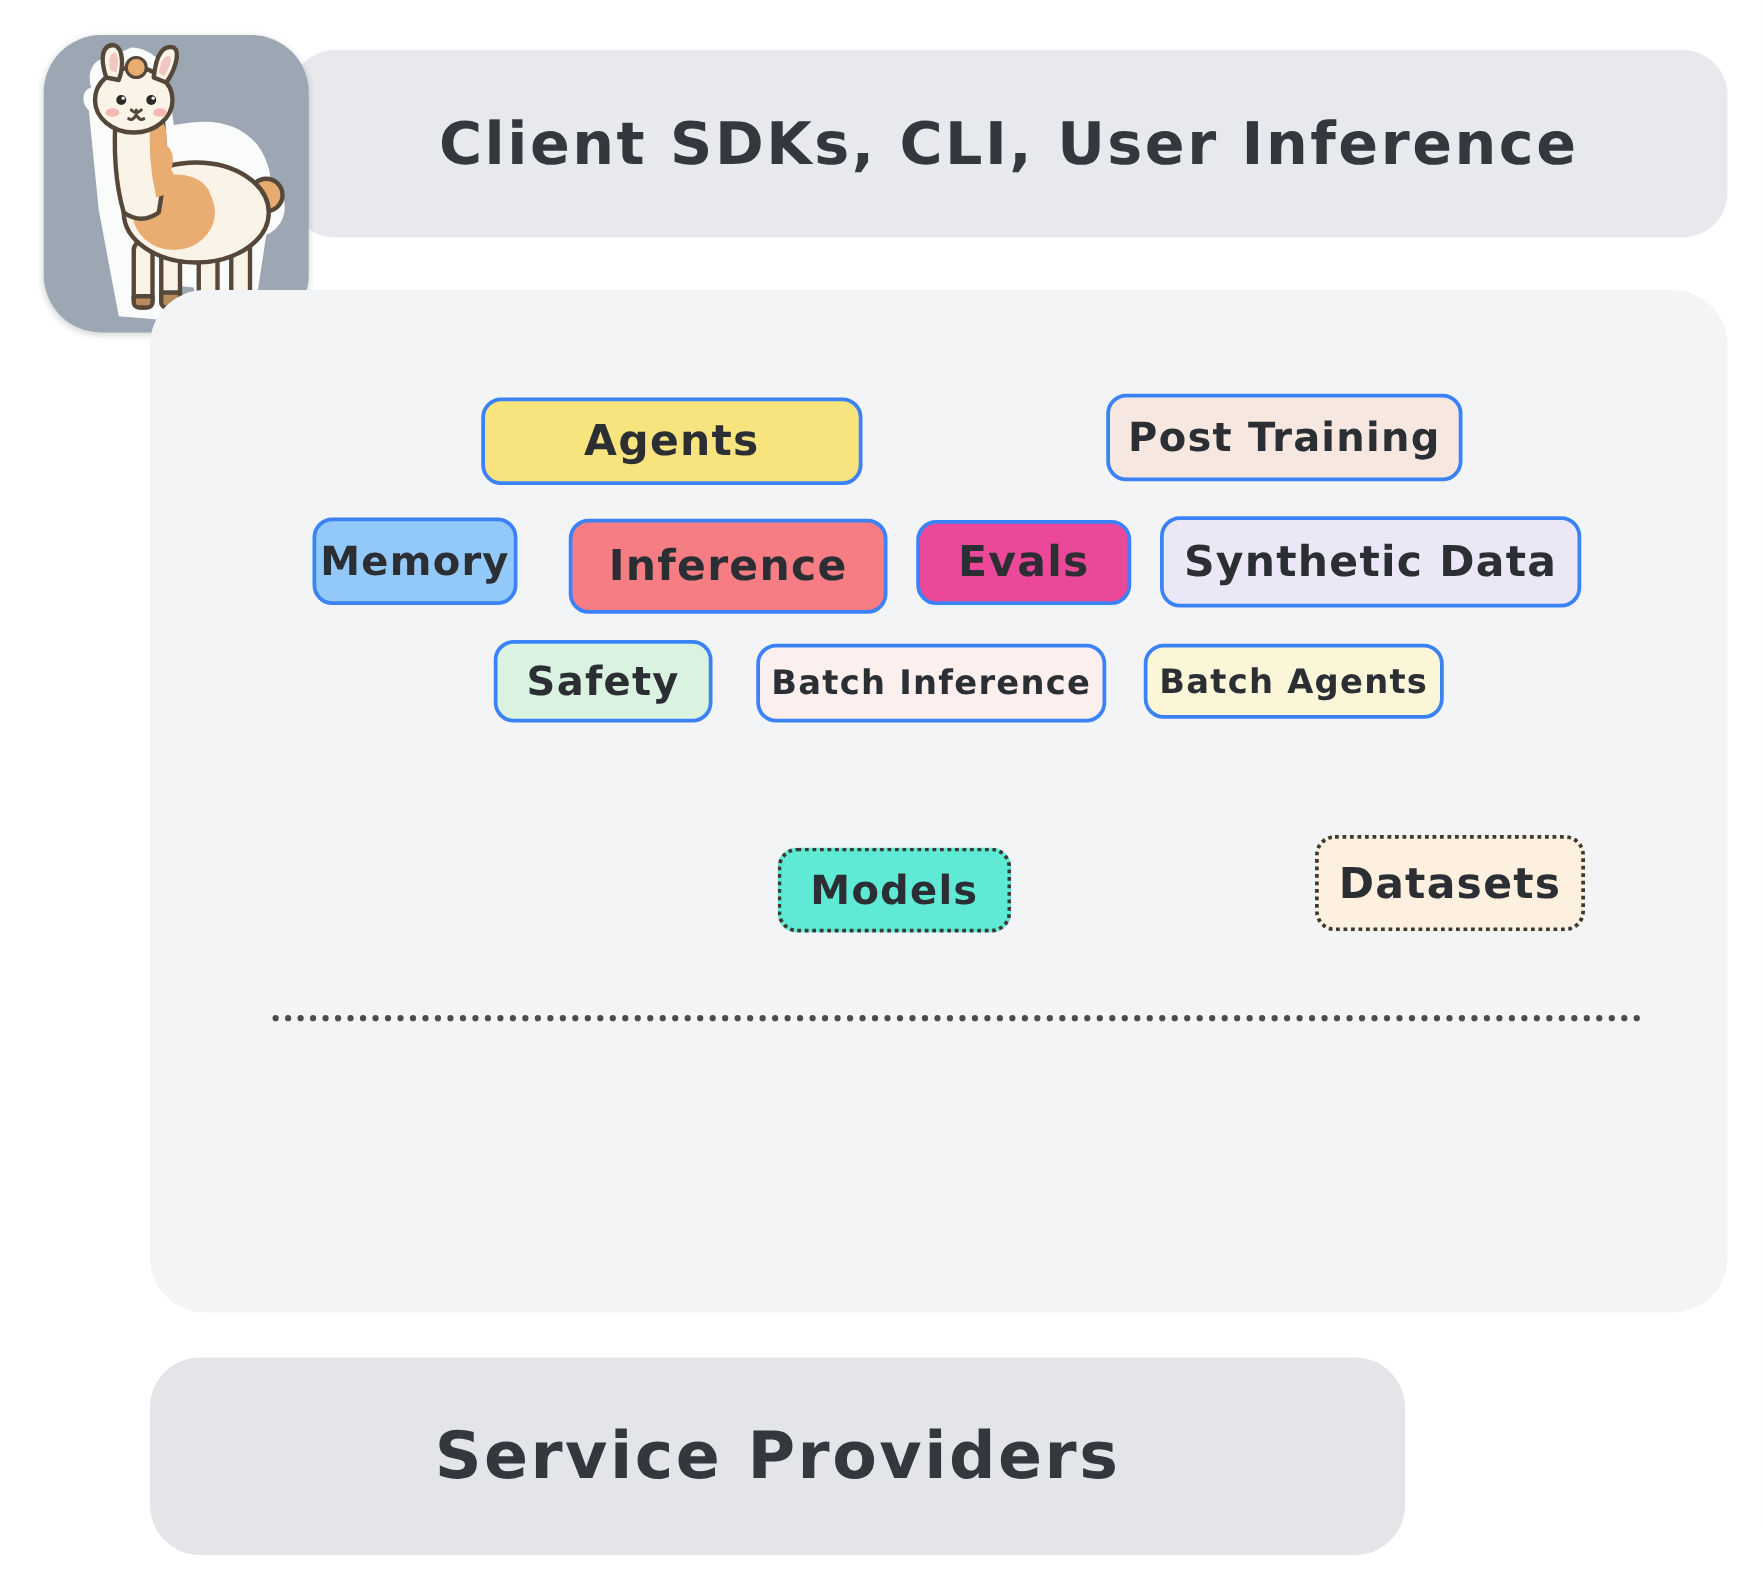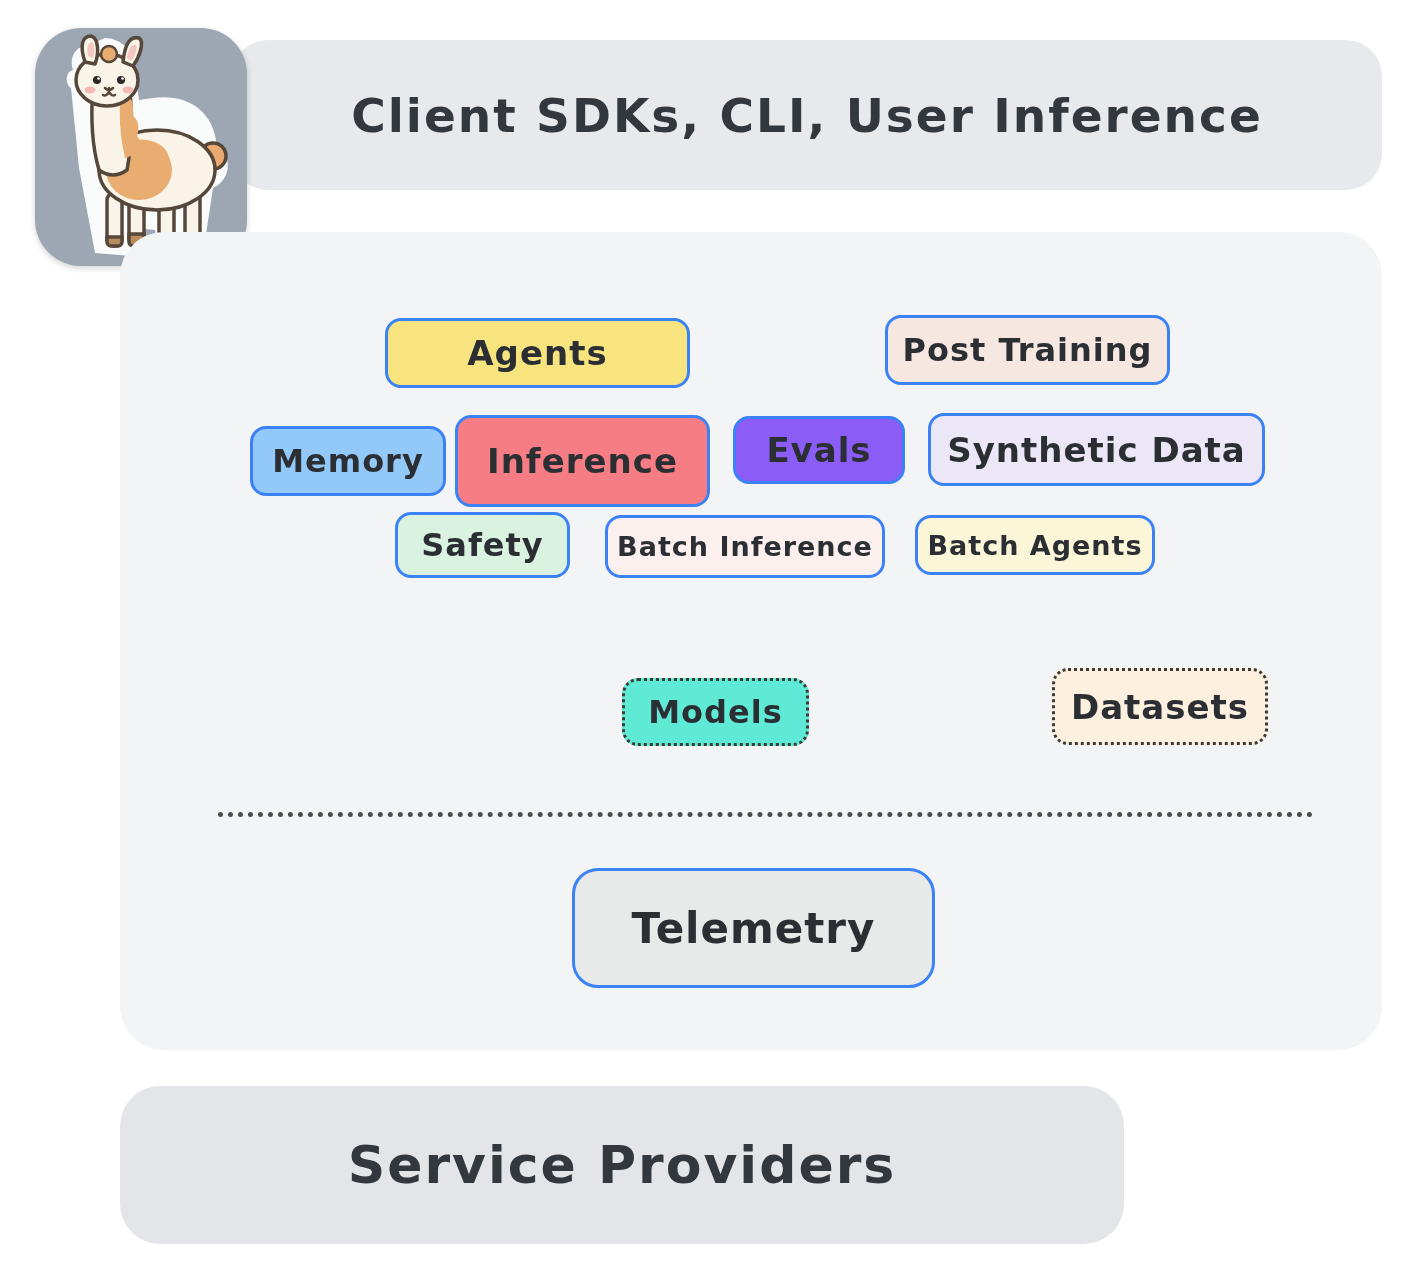--- a/index.html
+++ b/index.html
@@ -152,27 +152,27 @@
 
   <div class="main-panel"></div>
 
   <div class="box solid" style="left: 385px; top: 318px; width: 305px; height: 70px; background: rgb(248, 228, 127);">
     <span class="box-label fs-34">Agents</span>
   </div>
   <div class="box solid" style="left: 885px; top: 315px; width: 285px; height: 70px; background: rgb(246, 231, 225);">
     <span class="box-label fs-32">Post Training</span>
   </div>
 
-  <div class="box solid" style="left: 250px; top: 414px; width: 196px; height: 70px; background: rgb(146, 201, 248); margin-top: 12px;">
+  <div class="box solid" style="left: 250px; top: 414px; width: 164px; height: 70px; background: rgb(146, 201, 248);">
     <span class="box-label fs-32">Memory</span>
   </div>
-  <div class="box solid" style="left: 455px; top: 415px; width: 255px; height: 92px; background: rgb(247, 125, 132);">
+  <div class="box solid" style="left: 455px; top: 415px; width: 255px; height: 76px; background: rgb(247, 125, 132);">
     <span class="box-label fs-34">Inference</span>
   </div>
-  <div class="box solid" style="left: 733px; top: 416px; width: 172px; height: 68px; background: #8b5cf6;">
+  <div class="box solid" style="left: 733px; top: 416px; width: 172px; height: 68px; background: #ec4899;">
     <span class="box-label fs-34">Evals</span>
   </div>
   <div class="box solid" style="left: 928px; top: 413px; width: 337px; height: 73px; background: rgb(235, 231, 247);">
     <span class="box-label fs-34">Synthetic Data</span>
   </div>
 
   <div class="box solid" style="left: 395px; top: 512px; width: 175px; height: 66px; background: rgb(218, 242, 224);">
     <span class="box-label fs-32">Safety</span>
   </div>
   <div class="box solid" style="left: 605px; top: 515px; width: 280px; height: 63px; background: rgb(252, 240, 239);">
@@ -184,21 +184,18 @@
 
   <div class="box dotted" style="left: 622px; top: 678px; width: 187px; height: 68px; background: #5eead4;">
     <span class="box-label fs-32">Models</span>
   </div>
   <div class="box dotted" style="left: 1052px; top: 668px; width: 216px; height: 77px; background: rgb(253, 240, 223);">
     <span class="box-label fs-34">Datasets</span>
   </div>
 
   <div class="dotted-divider"></div>
 
-  <div class="box solid" style="left: 572px; top: 868px; width: 363px; height: 120px; border-radius: 26px; background: rgb(232, 233, 233);">
-    <span class="box-label fs-42">Telemetry</span>
-  </div>
 
   <div class="bottom-banner">
     <span class="banner-text">Service Providers</span>
   </div>
 
 </div>
 
 </body></html>

